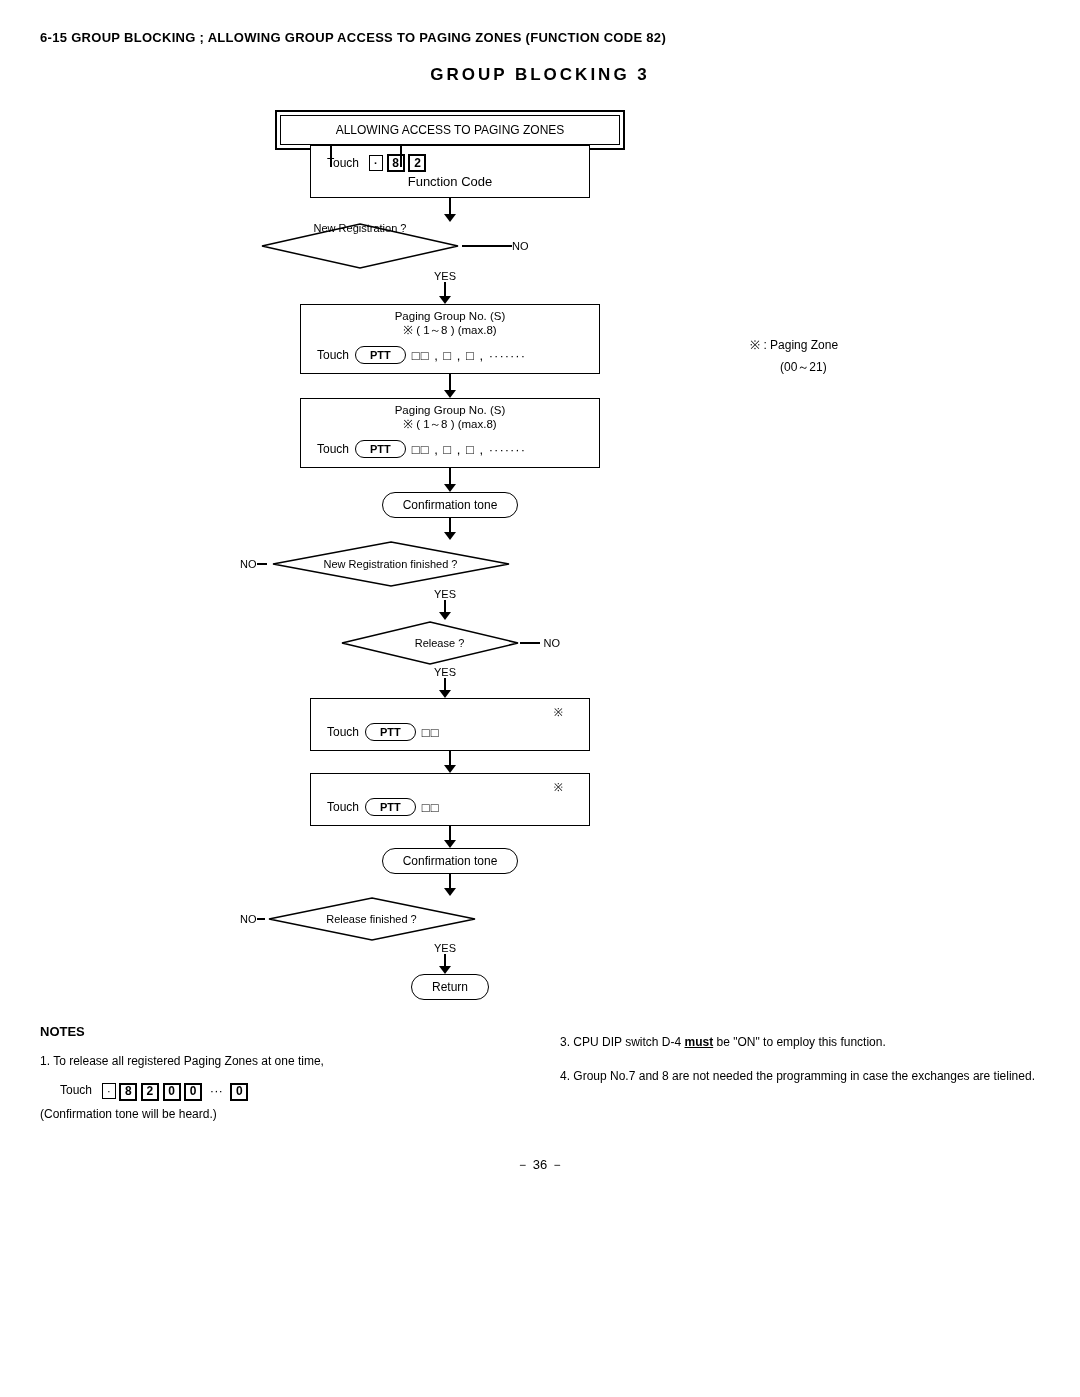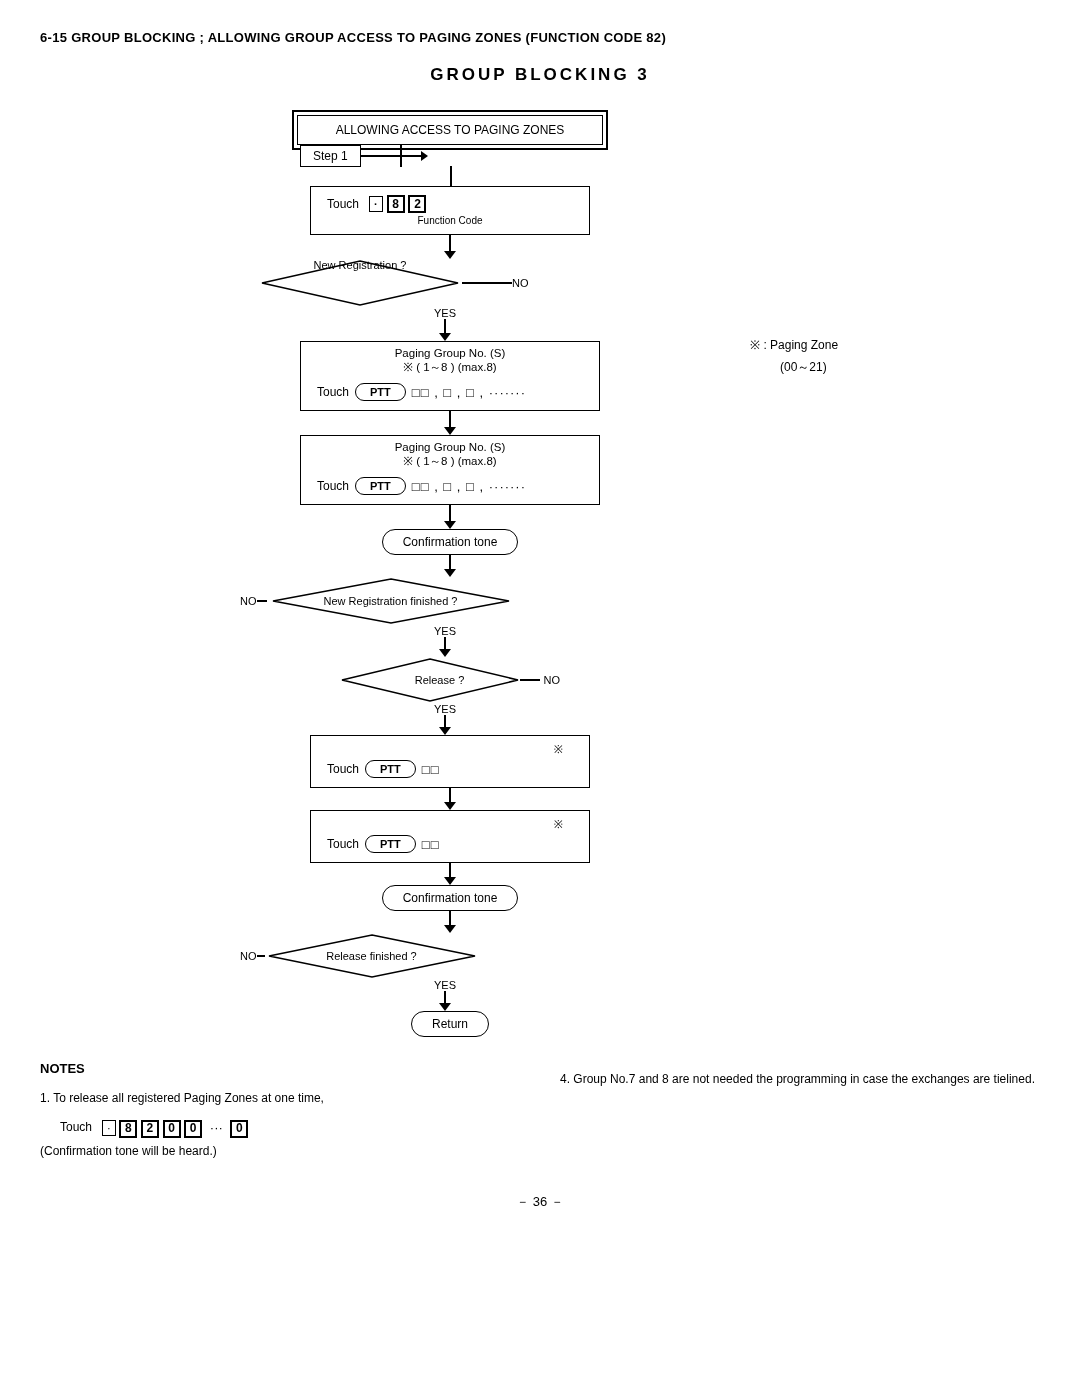--- a/index.html
+++ b/index.html
@@ -158,53 +158,43 @@
 </div>
 
 <div class="main-title">
   <span>GROUP  BLOCKING  3</span>
 </div>
 
 <div class="diagram-area">
 
   <div class="fc-col" style="align-items:center; width:560px;">
 
-    <div class="box-double" style="width:306px; outline:2px solid #000; outline-offset:3px; border:1.5px solid #000; padding:7px 32px;">
+    <div class="box-double" style="width:340px; outline:2px solid #000; outline-offset:3px; border:1.5px solid #000; padding:7px 32px;">
       <span>ALLOWING ACCESS TO PAGING ZONES</span>
     </div>
 
     <div style="display:flex; align-items:flex-start; margin-top:0; width:340px; position:relative;">
       <div class="vline" style="height:22px; margin-left:50px;"></div>
     </div>
     <div style="width:340px; display:flex; align-items:center; gap:0; position:relative; margin-left:-140px; margin-top:-22px;">
       <div class="vline" style="height:22px; margin-left:190px; position:absolute; top:0; left:0;"></div>
     </div>
 
-    <div style="width:340px; position:relative; margin-top:0;">
-      <div style="display:flex; flex-direction:row; align-items:center; margin-left:20px; margin-top:0;">
-        <div class="box-single" style="padding:3px 12px; font-size:12px;">
-          <span>Step 1</span>
-        </div>
-        <div class="hline" style="width:60px;"></div>
-        <div class="arrow-right"></div>
-      </div>
-      <div class="vline" style="height:20px; margin-left:170px; margin-top:-1px;"></div>
-    </div>
 
     <div style="display:flex; flex-direction:column; align-items:center;">
       <div class="box-single" style="width:280px; padding:8px 16px;">
         <div style="display:flex; align-items:center; gap:10px;">
           <span style="font-size:12px;">Touch</span>
           <span style="font-size:14px; font-weight:bold;">
             <span class="dot-box">·</span>
             <span class="key-box-bold">8</span>
             <span class="key-box-bold">2</span>
           </span>
         </div>
-        <div style="text-align:center; font-size:10px; margin-top:2px;">
+        <div style="text-align:center; font-size:13px; margin-top:2px;">
           <span>Function Code</span>
         </div>
       </div>
     </div>
 
     <div class="vline" style="height:16px;"></div>
     <div class="arrow-down"></div>
 
     <div style="position:relative; width:500px; display:flex; flex-direction:row; align-items:center; justify-content:flex-start; padding-left:60px;">
 
@@ -380,20 +370,25 @@
         <span class="key-box-bold">0</span>
       </span>
     </div>
     <div>
       <span>(Confirmation tone will be heard.)</span>
     </div>
   </div>
 
   <div class="notes-right">
     <div style="margin-top:12px;">
+      <span>3. CPU DIP switch D-4</span>
+      <span style="text-decoration:underline; font-weight:bold;">must</span>
+      <span>be "ON" to employ this function.</span>
+    </div>
+    <div style="margin-top:12px;">
       <span>4. Group No.7 and 8 are not needed the programming in case the exchanges are tielined.</span>
     </div>
   </div>
 </div>
 
 <div class="page-footer">
   <span>－  36  －</span>
 </div>
 
 </body></html>

